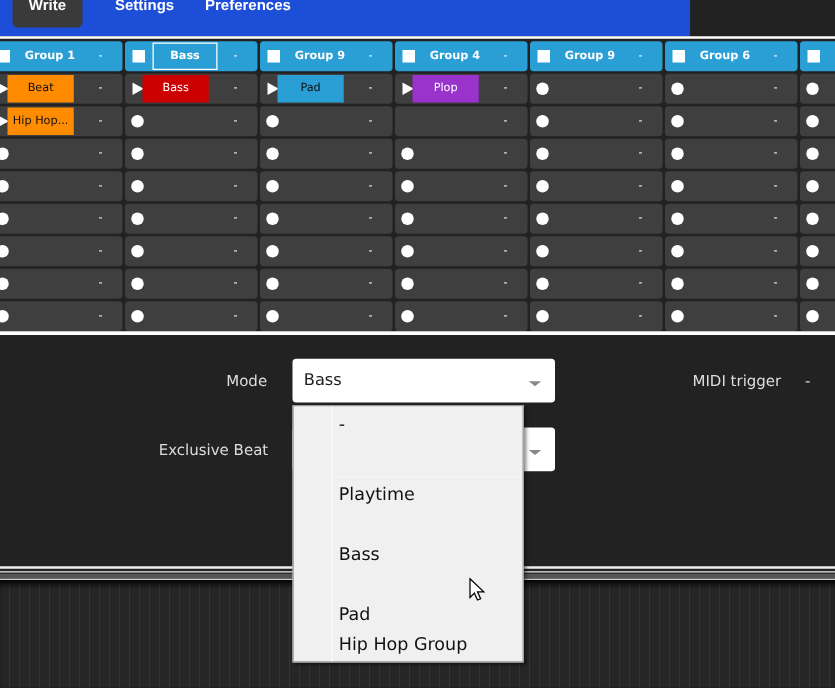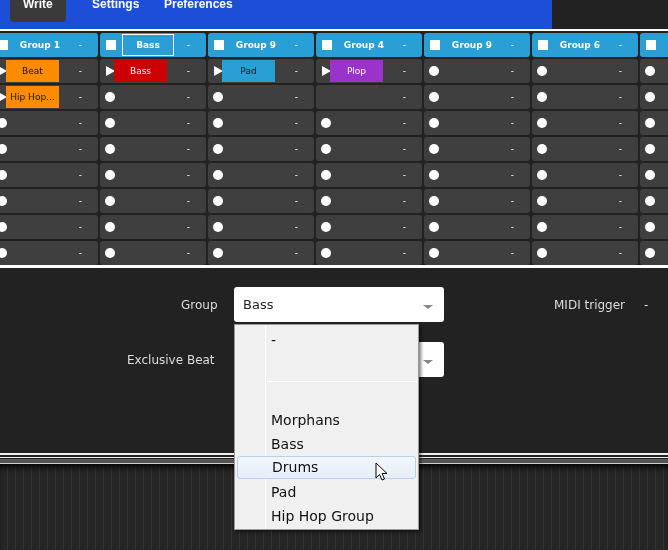--- a/index.html
+++ b/index.html
@@ -331,21 +331,21 @@
         <span class="dot"></span>
       </div>
       <div class="cell slot" style="top: 209px;">
         <span class="dot"></span>
       </div>
     </div>
   </div>
 <div class="gridline-bottom"></div>
 
 <div class="panel">
-  <div class="label" style="left:181px; top:30px;">Group</div>
+  <div class="label" style="left:181px; top:30px;">Mode</div>
   <div class="select" style="left:234px; top:19px; width:210px;">
     <span class="select-value">Bass</span>
     <span class="caret"></span>
   </div>
   <div class="label" style="left:127px; top:85px;">Exclusive Beat</div>
   <div class="select" style="left:234px; top:74px; width:210px;">
     <span class="caret"></span>
   </div>
   <div class="label" style="left:554px; top:30px;">MIDI trigger</div>
   <div class="label" style="left:644px; top:30px;">-</div>
@@ -356,22 +356,21 @@
     <div class="s2"></div>
     <div class="s3"></div>
     <div class="s4"></div>
 </div>
 <div class="footer"></div>
 
 <div class="dropdown">
   <div class="dd-gutter"></div>
   <div class="dd-item" style="top:4px;">-</div>
   <div class="dd-sep"></div>
-  <div class="dd-item" style="top:84px;">Morphans</div>
+  <div class="dd-item" style="top:60px;">Playtime</div>
   <div class="dd-item" style="top:108px;">Bass</div>
-  <div class="dd-item hover" style="top:131px; left:2px; width:179px;">Drums</div>
   <div class="dd-item" style="top:156px;">Pad</div>
   <div class="dd-item" style="top:180px;">Hip Hop Group</div>
 </div>
 
 <svg class="cursor" viewBox="0 0 14 20">
   <path d="M1 1 L1 16 L4.5 12.5 L7 18 L9.5 17 L7 11.5 L12 11.5 Z" fill="#fff" stroke="#000" stroke-width="1"></path>
 </svg>
 
 </body></html>

